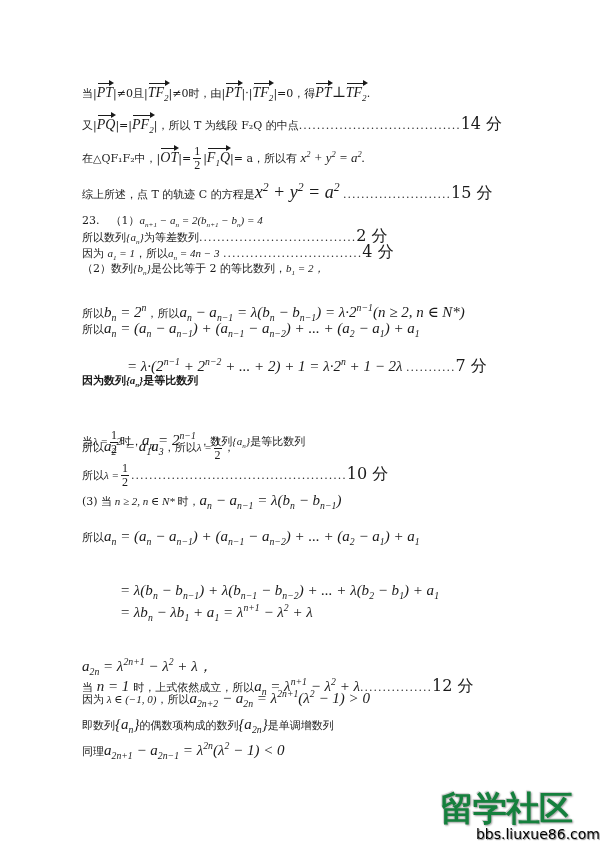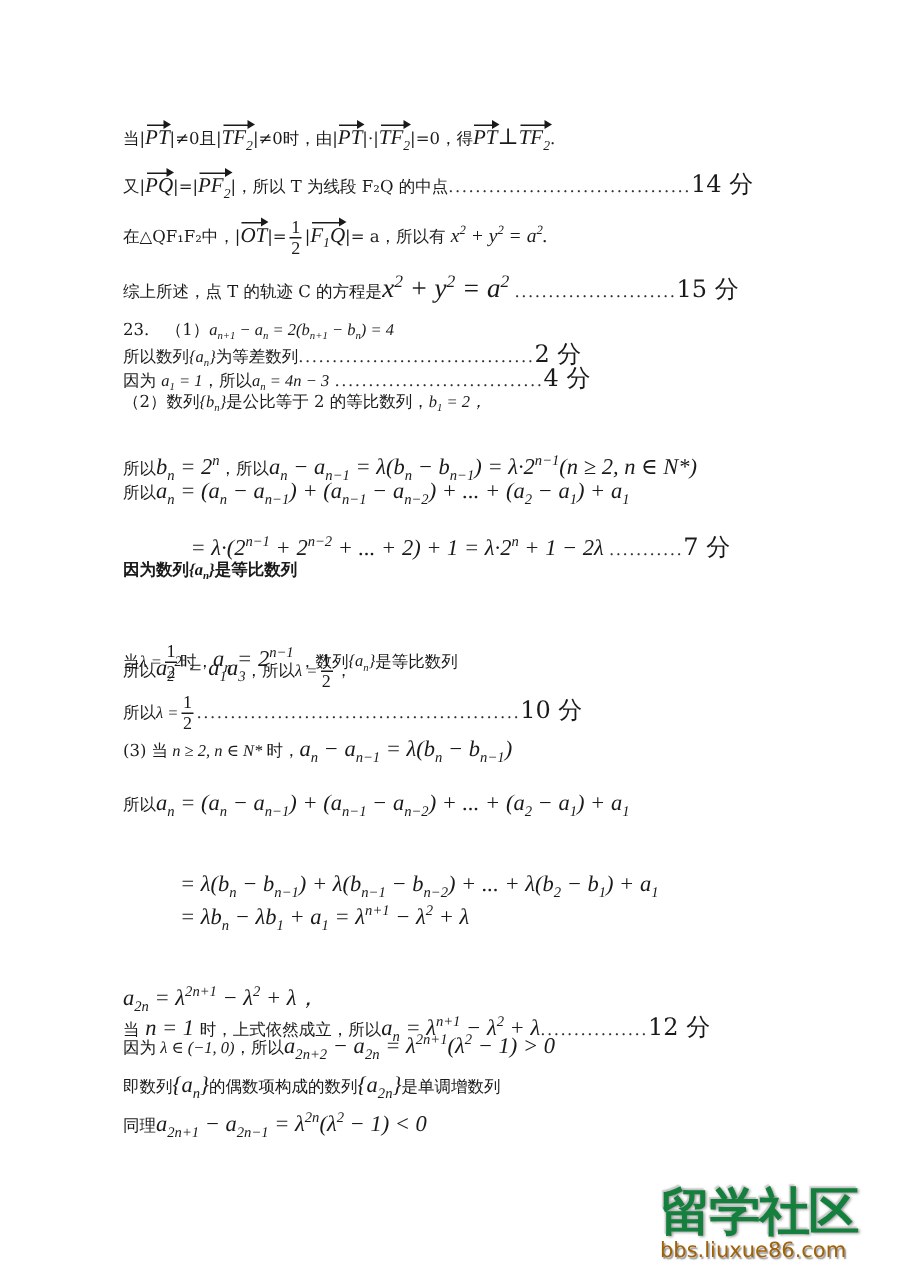--- a/index.html
+++ b/index.html
@@ -18,22 +18,22 @@
                 border-top: 3px solid transparent; border-bottom: 3px solid transparent; }
   .frac { display: inline-flex; flex-direction: column; align-items: center; vertical-align: middle;
           font-family: "Liberation Serif", serif; font-size: 12px; line-height: 13px; margin: 0 2px; }
   .frac .num { border-bottom: 1px solid #1a1a1a; padding: 0 1px; }
   .dots { letter-spacing: 1px; color: #333; }
   .score { font-size: 16px; }
   .indent { left: 118px; }
   .watermark { position: absolute; left: 440px; top: 790px; width: 160px; height: 58px; }
   .wm-title { font-family: "DejaVu Sans", sans-serif; font-weight: bold; font-size: 34px; color: #15803d;
               text-shadow: 1px 1px 2px #9a9a9a, -1px -1px 1px #c8c8c8; letter-spacing: -1px; line-height: 36px; }
-  .wm-url { font-family: "DejaVu Sans", sans-serif; font-size: 14px; color: #a16207;
-            text-shadow: 1px 1px 1px #8a8a8a; line-height: 16px; }
+  .wm-url { font-family: "DejaVu Sans", sans-serif; font-size: 14px; color: #000000;
+            text-shadow: 1px 1px 1px #8a8a8a; line-height: 16px; text-align: right; }
 </style>
 </head>
 <body>
 
 <div>
 
   <div class="line" style="top:82px;">
     <span class="cn">当|</span><span class="vec">PT</span><span class="cn">|≠0且|</span><span class="vec">TF<sub>2</sub></span><span class="cn">|≠0时，由|</span><span class="vec">PT</span><span class="cn">|·|</span><span class="vec">TF<sub>2</sub></span><span class="cn">|=0，得</span><span class="vec">PT</span><span class="up">⊥</span><span class="vec">TF<sub>2</sub></span><span>.</span>
   </div>
 

